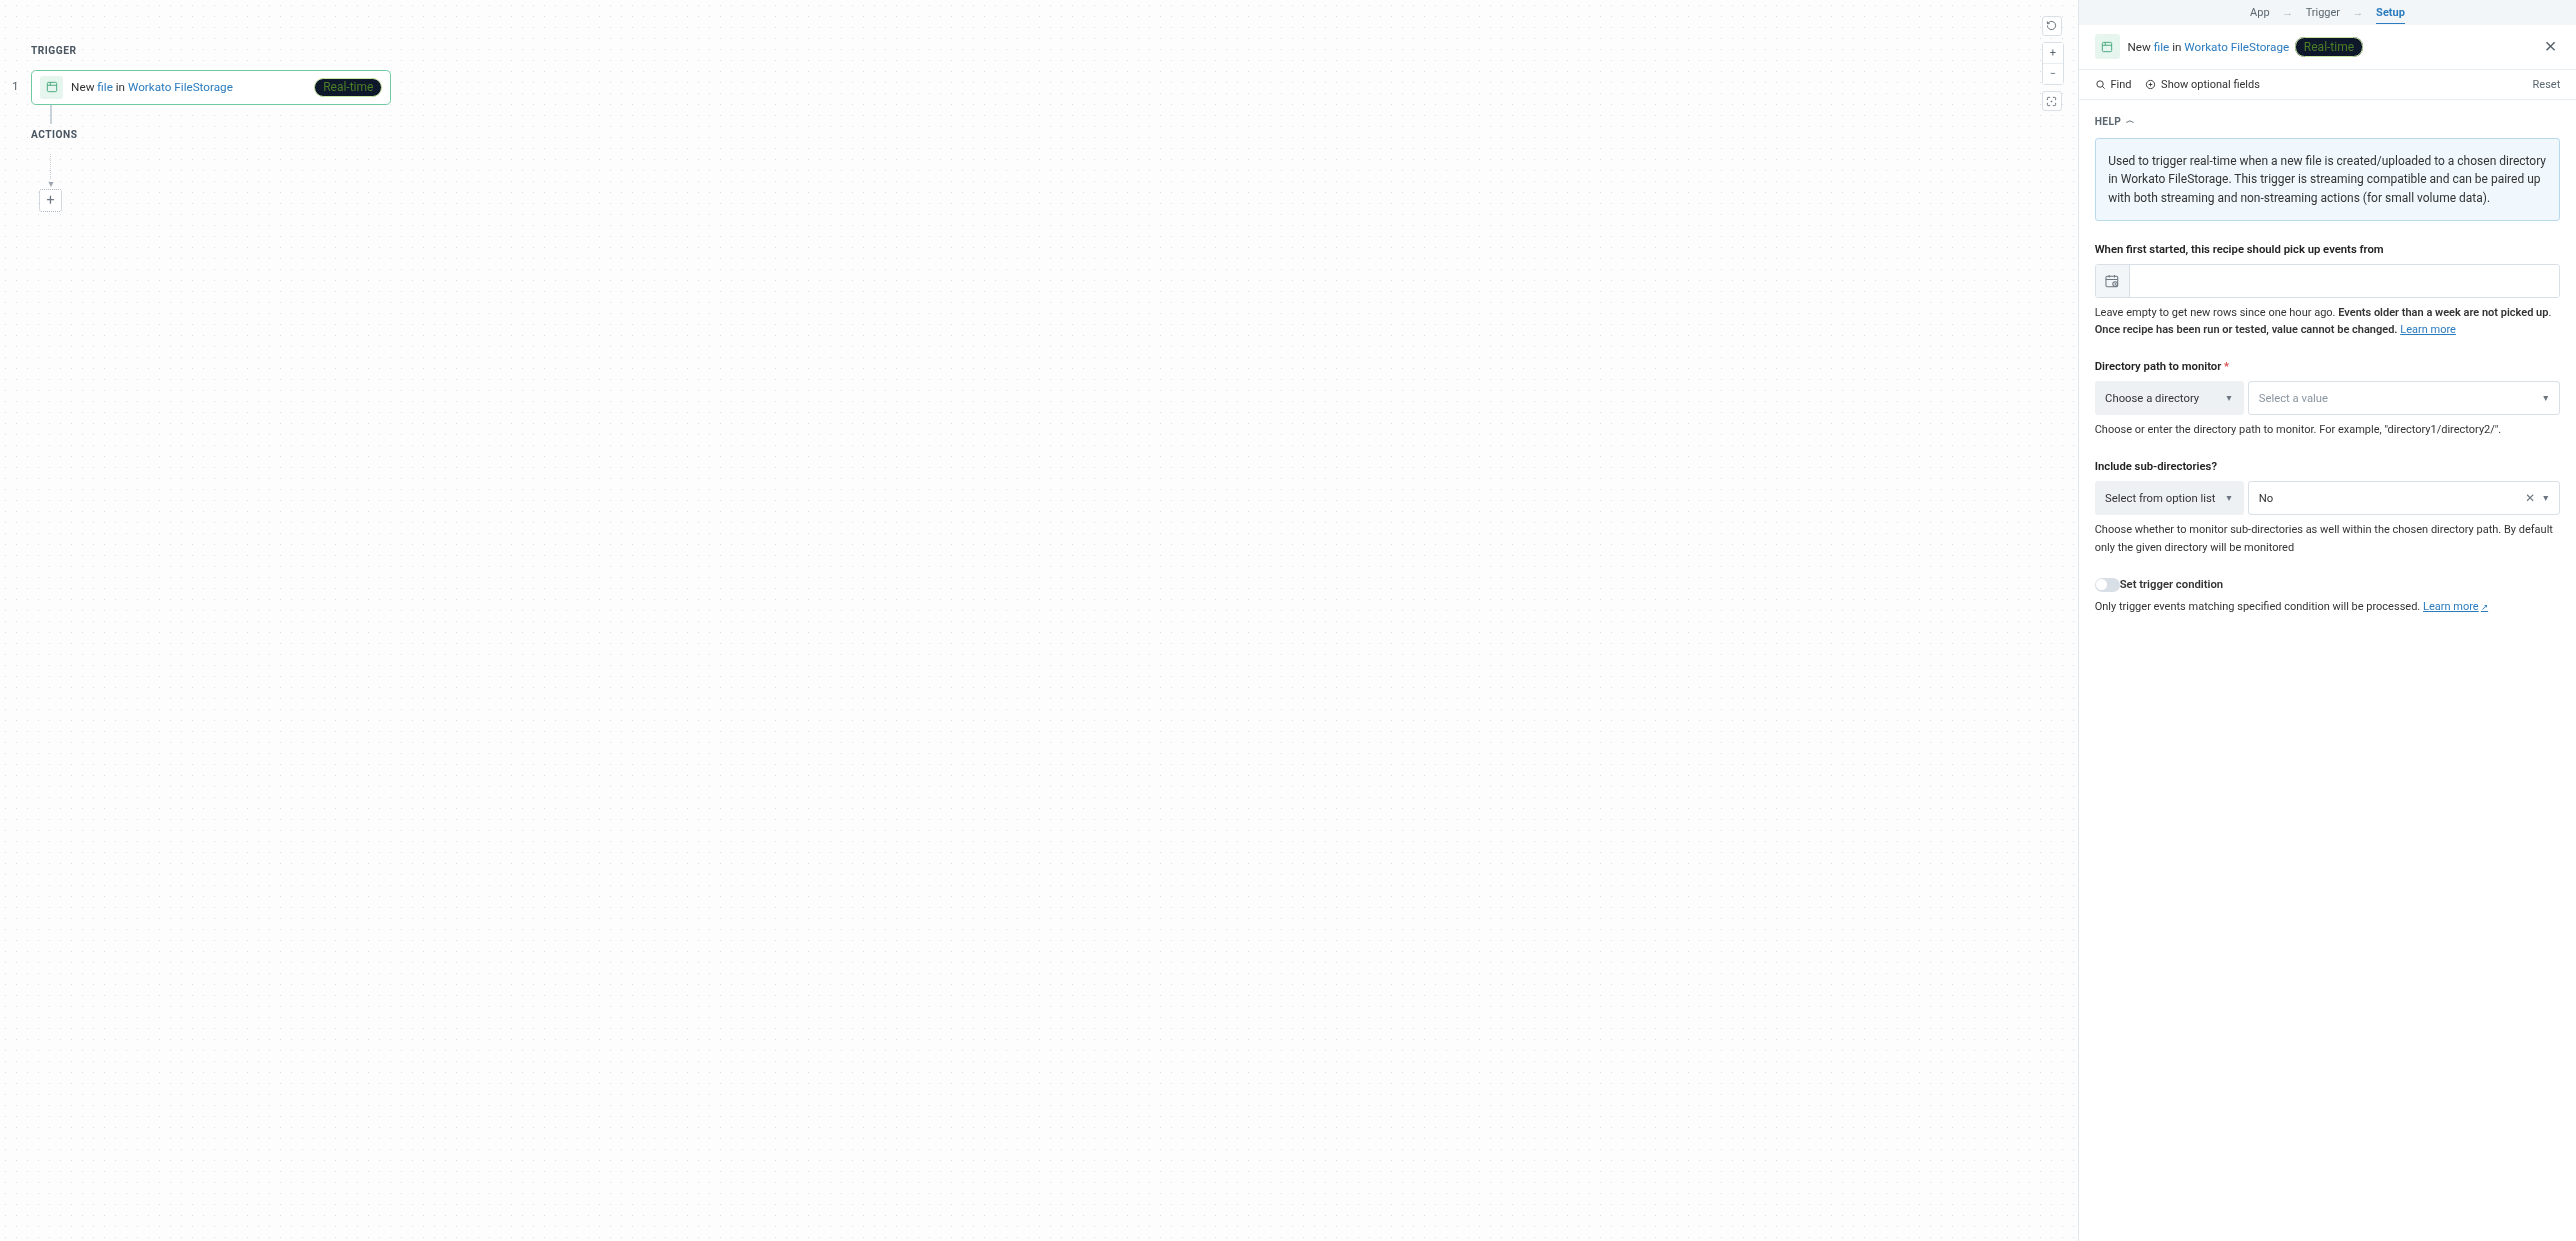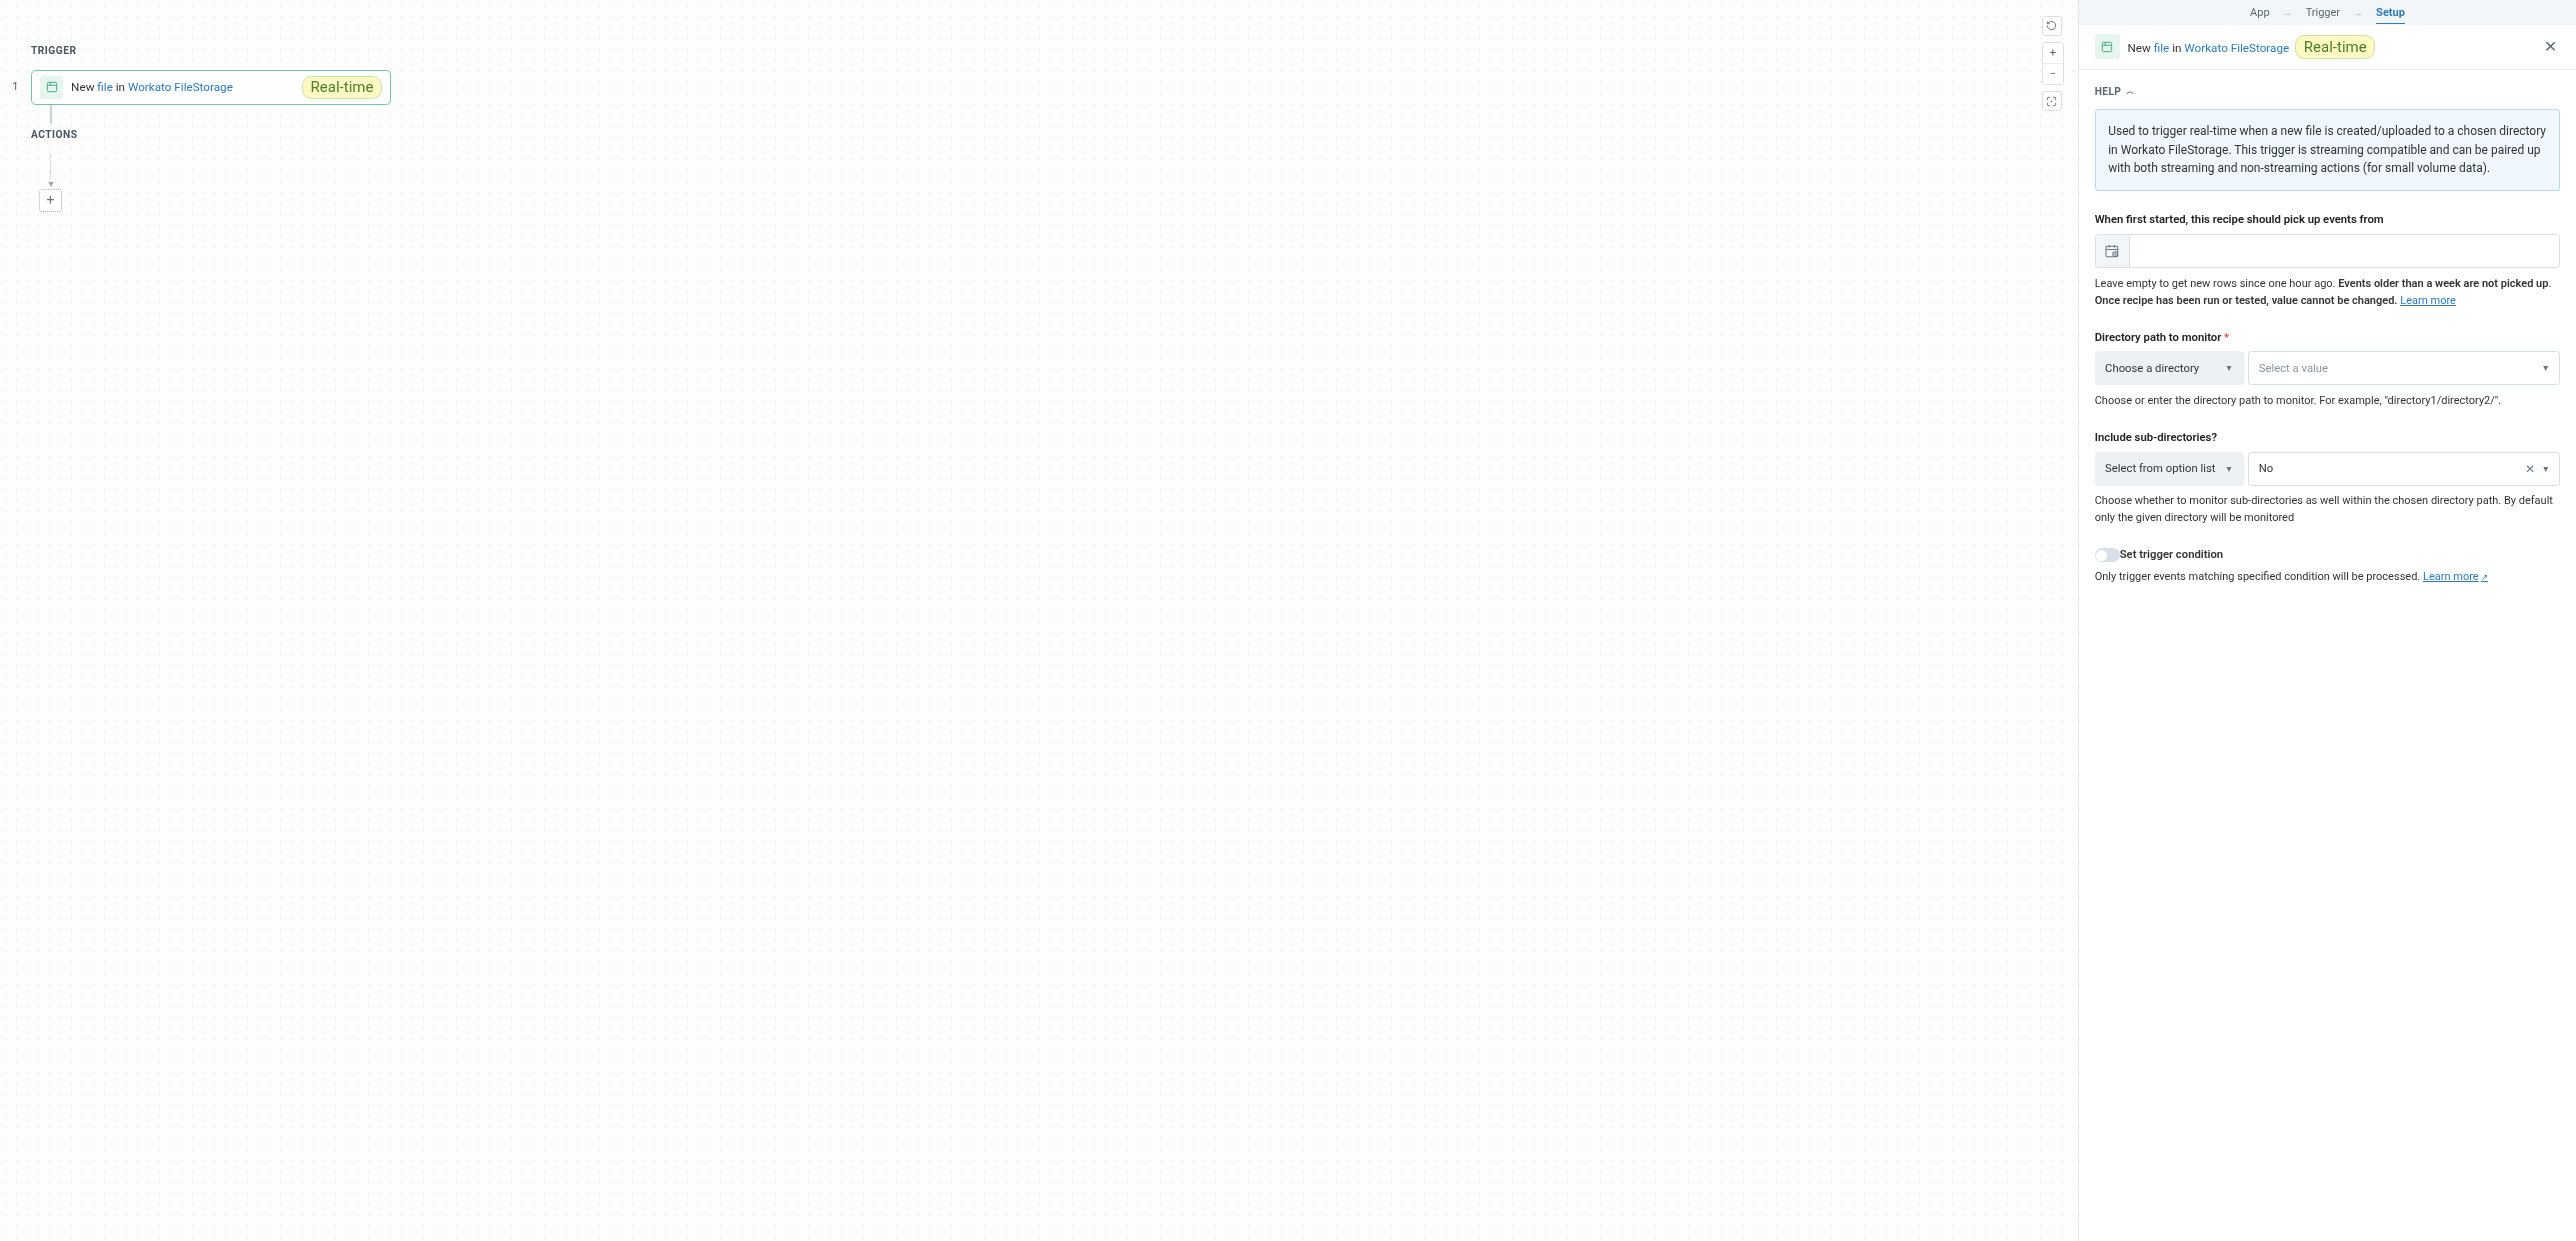--- a/index.html
+++ b/index.html
@@ -67,24 +67,24 @@
   flex-shrink: 0;
 }
 .app-icon svg { width: 14px; height: 14px; }
 .trigger-text {
   flex: 1;
   font-size: 11.7px;
   color: #333;
 }
 .trigger-text .link { color: #2b7bbf; }
 .badge {
-  background: #fef9c3;
+  background: #0f172a;
   border: 0.8px solid #c7e6a3;
   color: #4a7f28;
-  font-size: 15px;
+  font-size: 12px;
   padding: 1.6px 7.8px;
   border-radius: 9.4px;
 }
 .connector-line {
   width: 1.6px;
   height: 19px;
   background: #c9d1d9;
   margin-left: 19px;
 }
 .connector-line.dashed {
@@ -419,20 +419,38 @@
           <path d="M4 9h16M9 4v5"></path>
         </svg>
     </div>
     <div class="panel-header-text">
       <span>New </span><span class="link" style="color:#2b7bbf">file</span><span> in </span><span class="link" style="color:#2b7bbf">Workato FileStorage</span>
       &nbsp;<span class="badge">Real-time</span>
     </div>
     <div class="close-btn">✕</div>
   </div>
 
+  <div class="toolbar">
+    <div class="tool-link">
+      <svg viewBox="0 0 24 24" fill="none" stroke="currentColor" stroke-width="2">
+          <circle cx="11" cy="11" r="7"></circle>
+          <path d="m21 21-5-5"></path>
+        </svg>
+      <span>Find</span>
+    </div>
+    <div class="tool-link">
+      <svg viewBox="0 0 24 24" fill="none" stroke="currentColor" stroke-width="2">
+          <circle cx="12" cy="12" r="9"></circle>
+          <path d="M12 8v8M8 12h8"></path>
+        </svg>
+      <span>Show optional fields</span>
+    </div>
+    <div class="spacer"></div>
+    <div class="reset-link">Reset</div>
+  </div>
 
   <div class="panel-body">
 
     <div class="help-header">
       <span>HELP</span>
       <span style="font-size:8.6px;">︿</span>
     </div>
     <div class="help-box">Used to trigger real-time when a new file is created/uploaded to a chosen directory in Workato FileStorage. This trigger is streaming compatible and can be paired up with both streaming and non-streaming actions (for small volume data).</div>
 
     <div class="field-group">

